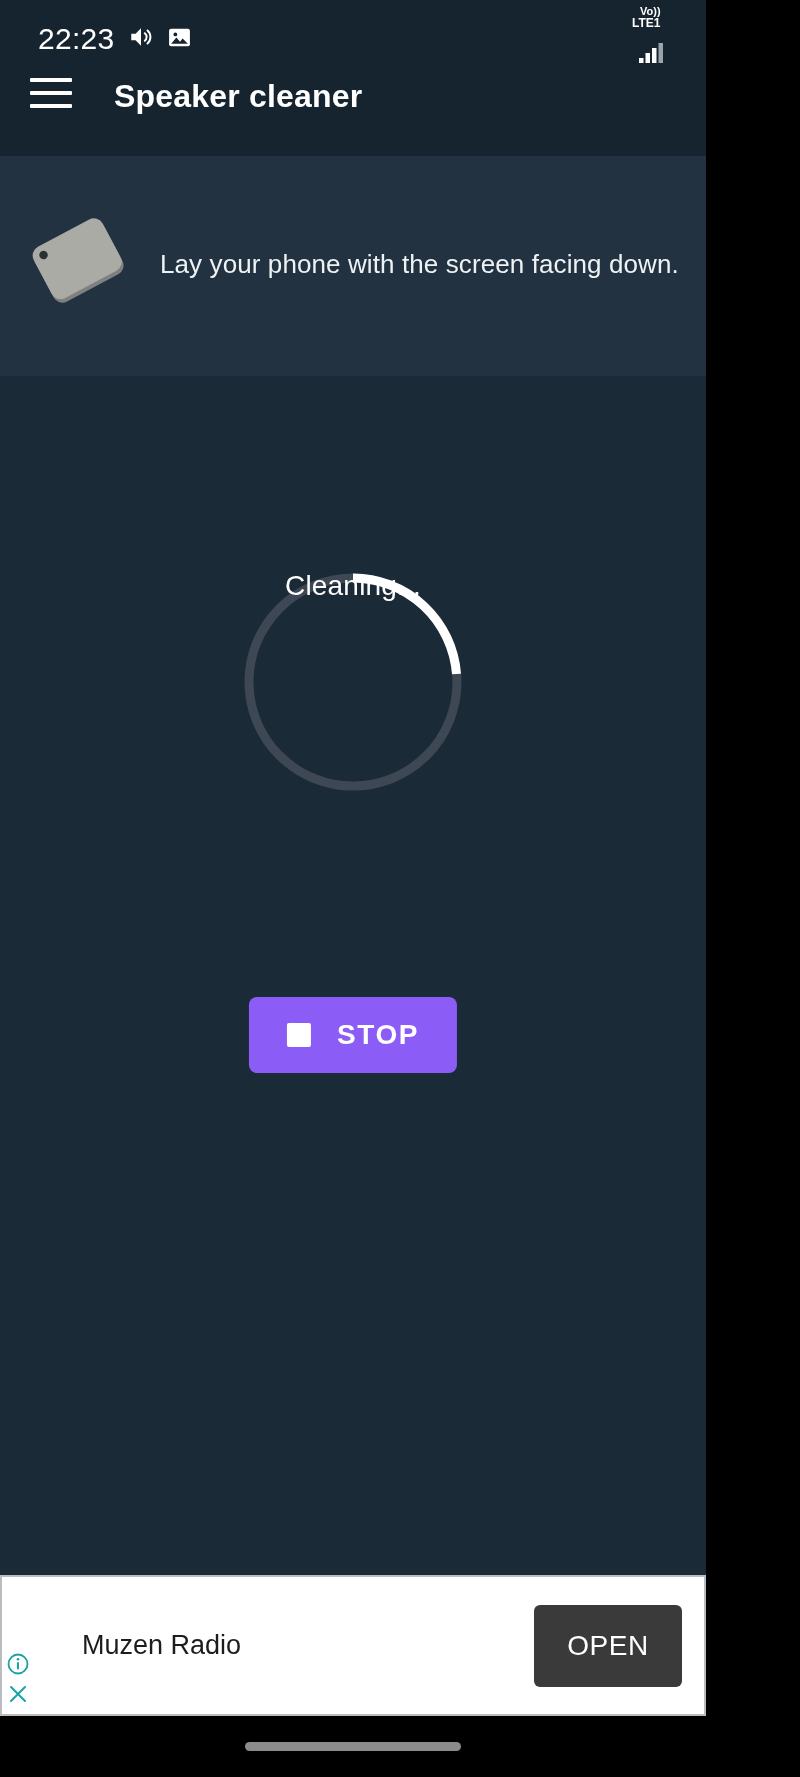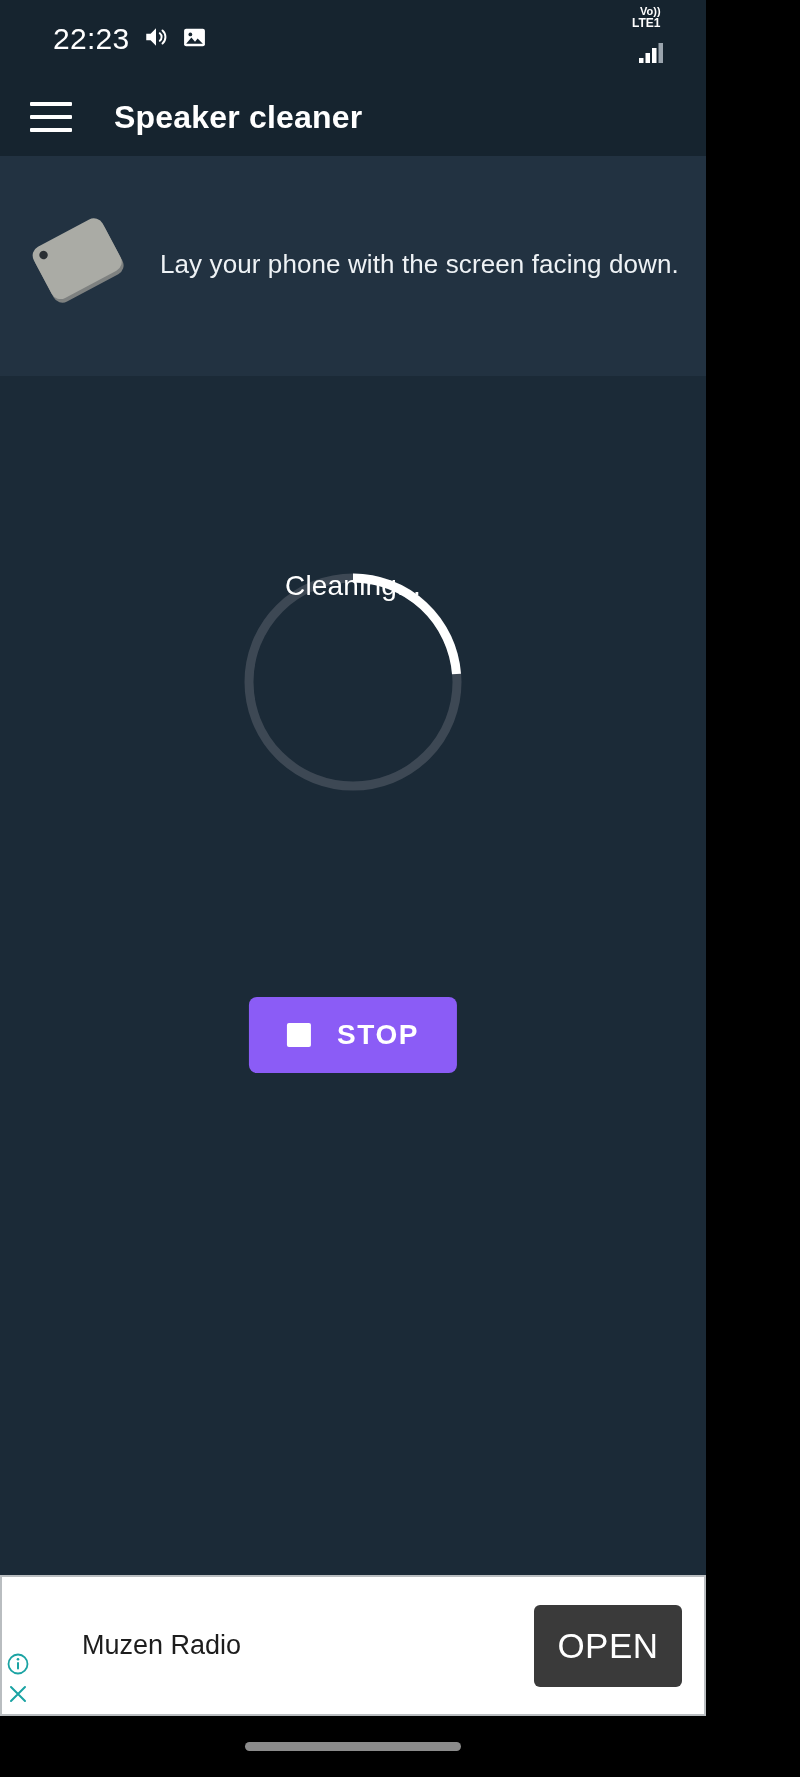--- a/index.html
+++ b/index.html
@@ -26,41 +26,40 @@
     display: flex;
     align-items: center;
     justify-content: space-between;
     padding: 0 24px 0 38px;
     flex: none;
   }
   .status-left {
     display: flex;
     align-items: center;
     gap: 13px;
-    margin-left: 15px;
   }
   .status-time {
     color: #ffffff;
     font-size: 30px;
     letter-spacing: 0.3px;
   }
   .status-right {
     display: flex;
     align-items: center;
     gap: 4px;
     flex-direction: column;
   }
   .si { display: block; }
 
   
   .appbar {
     height: 78px;
     background: #16242f;
     display: flex;
-    align-items: center;
+    align-items: flex-start;
     padding-left: 30px;
     gap: 42px;
     flex: none;
   }
   .hamburger {
     width: 42px;
     height: 30px;
     display: flex;
     flex-direction: column;
     justify-content: space-between;
@@ -179,21 +178,21 @@
     flex: 1;
     margin-left: 42px;
   }
   .ad-open-button {
     background: #3a3a3a;
     color: #ffffff;
     border: none;
     border-radius: 6px;
     width: 148px;
     height: 82px;
-    font-size: 35px;
+    font-size: 28px;
     letter-spacing: 0.5px;
     cursor: pointer;
     font-family: "Liberation Sans", sans-serif;
   }
   .ad-badges {
     position: absolute;
     left: 4px;
     bottom: 4px;
     display: flex;
     flex-direction: column;

